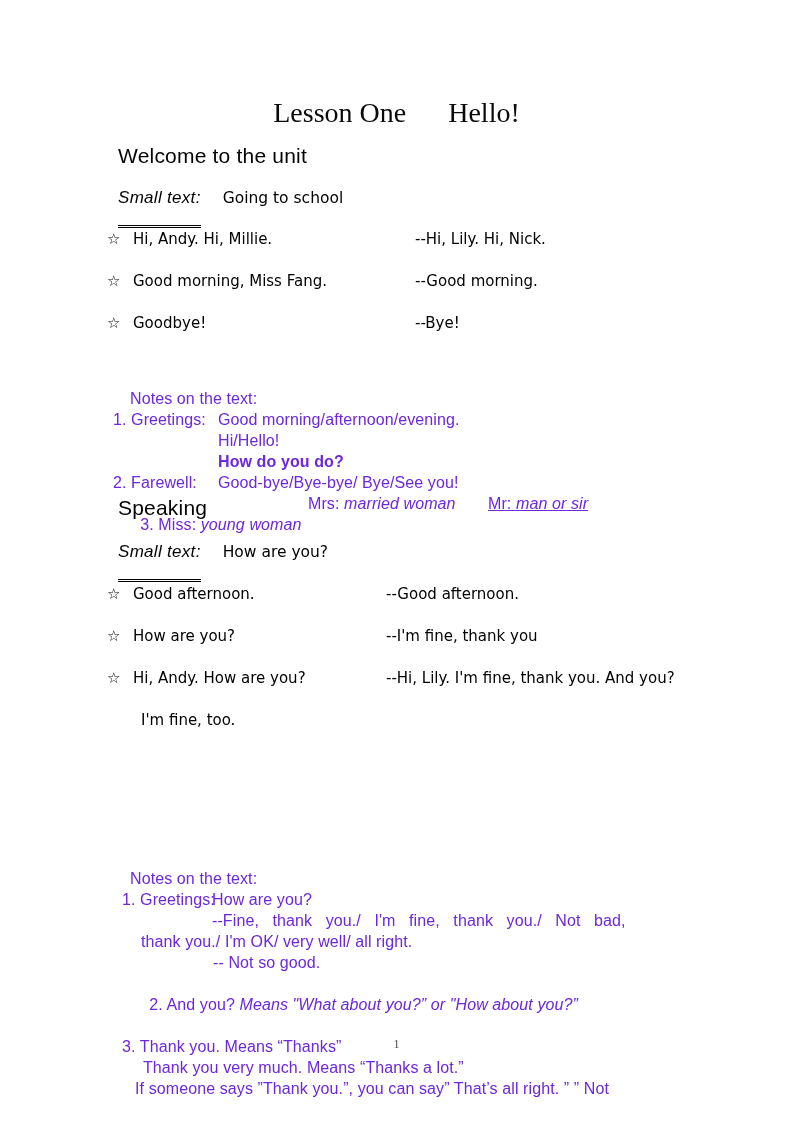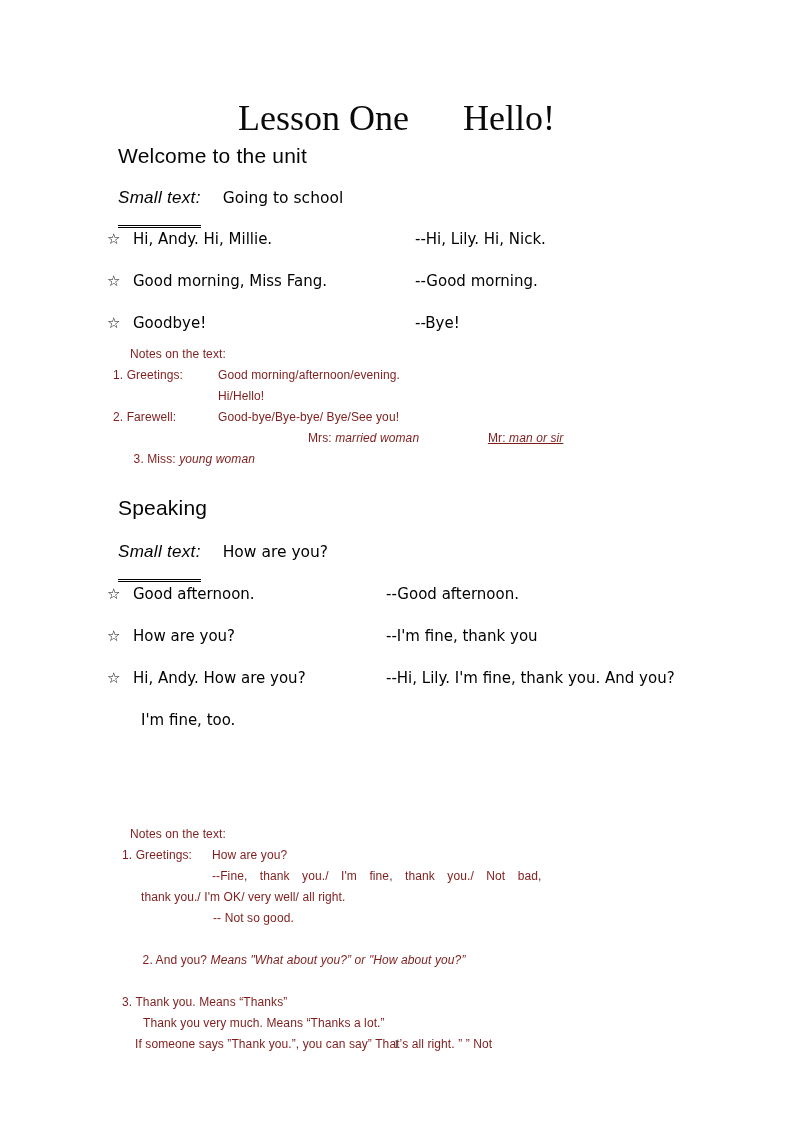--- a/index.html
+++ b/index.html
@@ -13,21 +13,21 @@
     font-family: "Liberation Sans", sans-serif;
     overflow: hidden;
   }
   
   .doc-title {
     position: absolute;
     top: 97px; left: 0;
     width: 100%;
     text-align: center;
     font-family: "Liberation Serif", serif;
-    font-size: 36px;
+    font-size: 28px;
     white-space: pre;
     color: #0a0a0a;
   }
   
   .sec-heading {
     position: absolute;
     left: 118px;
     font-size: 21px;
     letter-spacing: 0.2px;
     color: #050505;
@@ -81,24 +81,25 @@
   .dlg-right {
     position: absolute;
     top: 0;
     white-space: pre;
   }
   #dlg-block-1 .dlg-right { left: 308px; }
   #dlg-block-2 .dlg-right { left: 279px; }
   
   .notes {
     position: absolute;
-    font-size: 12px;
+    font-size: 16px;
     line-height: 21px;
     letter-spacing: 0.1px;
-    color: #7f1d1d;
+    color: #6d28d9;
+    margin-top: 44px;
   }
   #notes-1 { left: 113px; top: 344px; width: 575px; }
   #notes-2 { left: 122px; top: 824px; width: 566px; }
   #notes-1 .notes-heading { margin-left: 17px; }
   #notes-2 .notes-heading { margin-left: 8px; }
   .n-line { display: flex; white-space: pre; }
   #notes-1 .n-label { flex: none; width: 105px; }
   #notes-2 .n-label { flex: none; width: 90px; }
   .bold { font-weight: bold; }
   .it { font-style: italic; }
@@ -151,20 +152,23 @@
 
   <div class="notes" id="notes-1">
     <div class="notes-heading">Notes on the text:</div>
     <div class="n-line">
       <span class="n-label">1. Greetings:</span><span>Good morning/afternoon/evening.</span>
     </div>
     <div class="n-line">
       <span class="n-label"></span><span>Hi/Hello!</span>
     </div>
     <div class="n-line">
+      <span class="n-label"></span><span class="bold">How do you do?</span>
+    </div>
+    <div class="n-line">
       <span class="n-label">2. Farewell:</span><span>Good-bye/Bye-bye/ Bye/See you!</span>
     </div>
     <div class="n-rel">
       <span>3. Miss: </span><span class="it">young woman</span>
       <span class="abs-g2"><span>Mrs: </span><span class="it">married woman</span></span>
       <span class="abs-g3"><span>Mr: </span><span class="it">man or sir</span></span>
     </div>
   </div>
 
   <div class="sec-heading" id="heading-speaking">Speaking</div>

